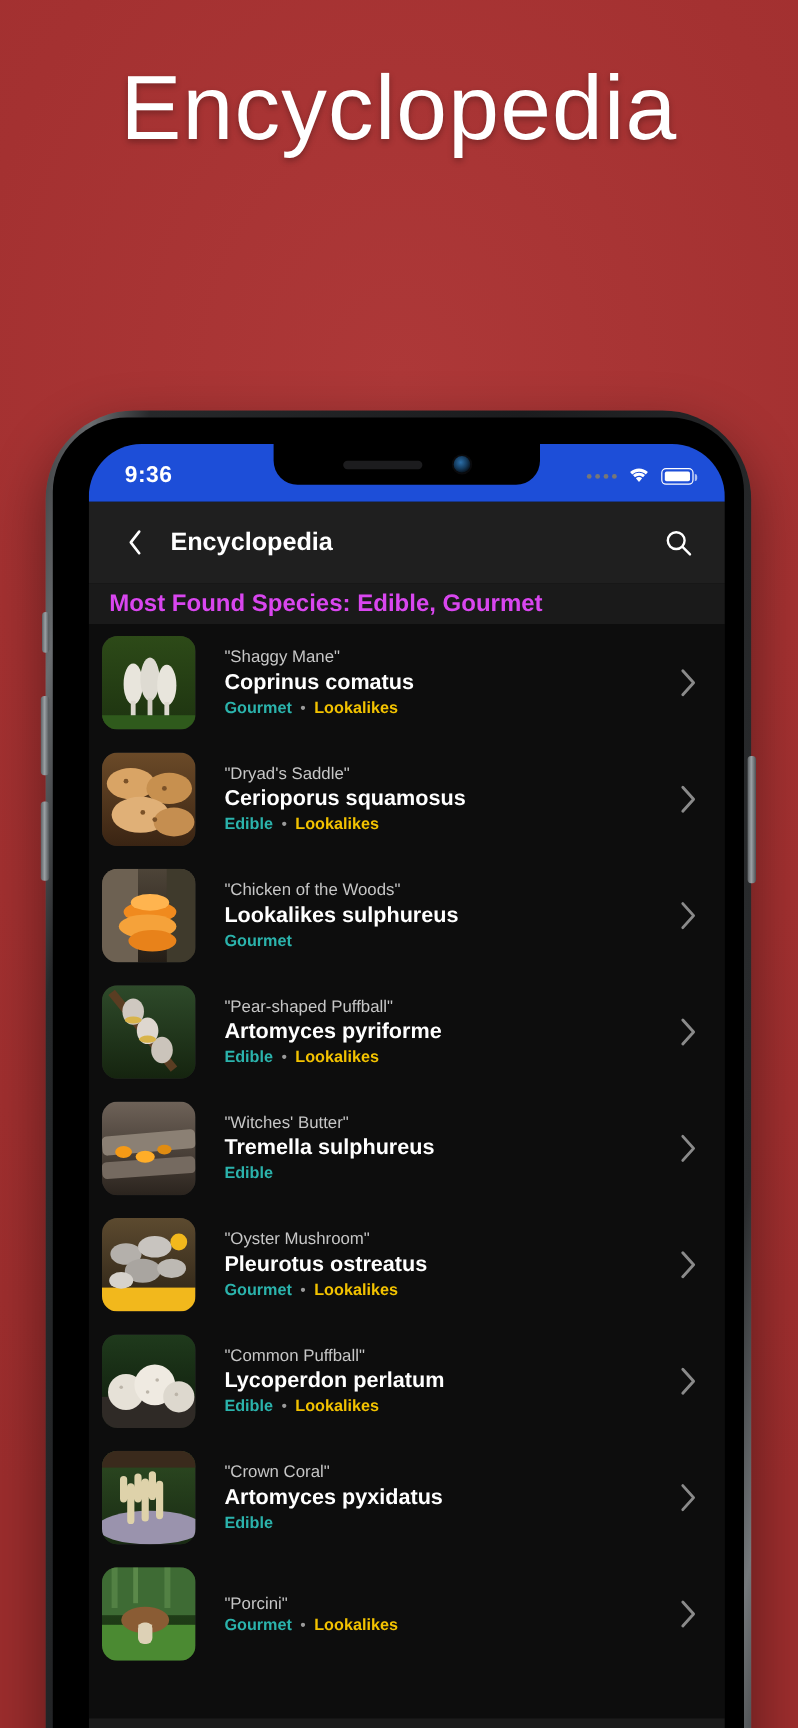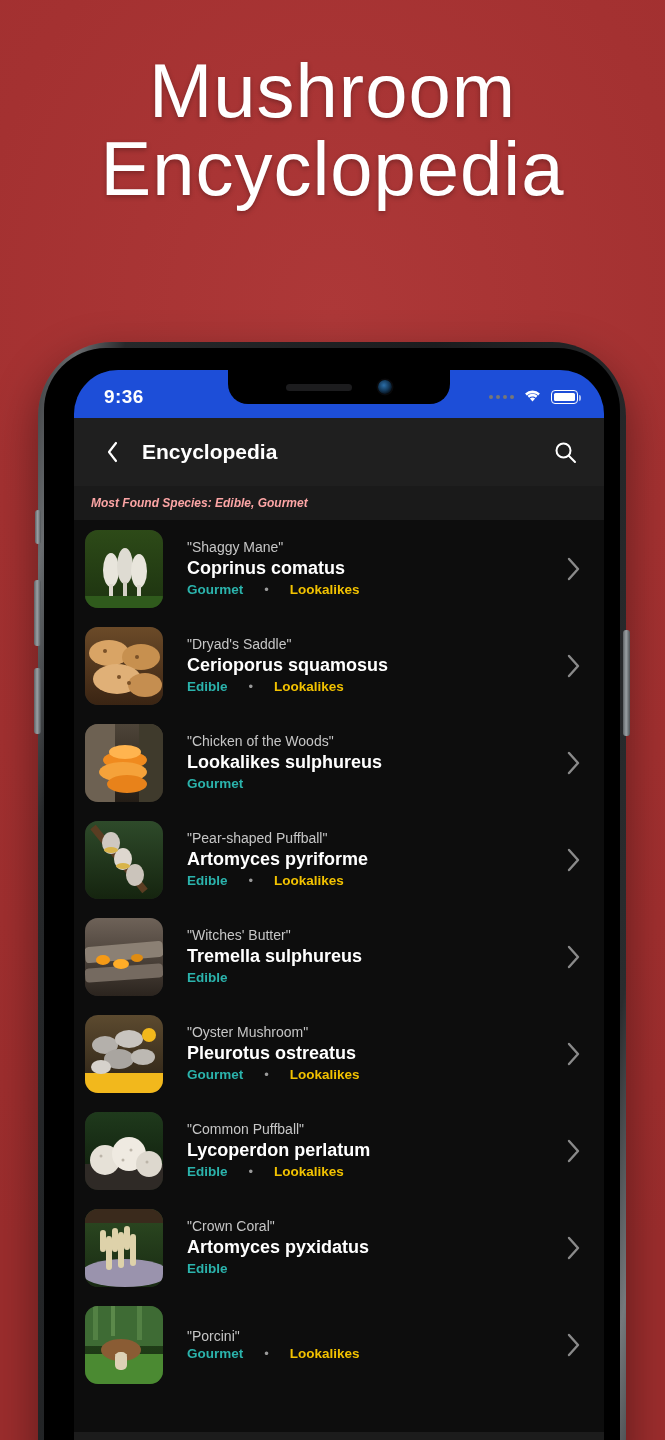--- a/index.html
+++ b/index.html
@@ -197,24 +197,23 @@
     position: absolute;
     top: 116px; left: 0;
     width: 530px; height: 34px;
     background: #1a1a1a;
     display: flex;
     align-items: center;
     padding-left: 17px;
     z-index: 11;
   }
   .filter-text {
-    color: #fca5a5;
-    font-size: 12px;
+    color: #d946ef;
+    font-size: 20px;
     font-weight: bold;
-    font-style: italic;
   }
 
   
   .list {
     position: absolute;
     top: 150px; left: 0;
     width: 530px;
     bottom: 0;
     background: #0d0d0d;
     overflow: hidden;
@@ -248,21 +247,21 @@
   .sci-name {
     color: #ffffff;
     font-size: 18px;
     font-weight: bold;
     line-height: 25px;
     white-space: nowrap;
   }
   .tags {
     display: flex;
     align-items: center;
-    gap: 21px;
+    gap: 7px;
     line-height: 18px;
   }
   .tag {
     font-size: 13.5px;
     font-weight: bold;
   }
   .tag-edible   { color: #2bb3ac; }
   .tag-gourmet  { color: #2bb3ac; }
   .tag-look     { color: #f2c200; }
   .tag-dot      { color: #9a9a9a; font-size: 13px; }
@@ -285,21 +284,20 @@
     padding: 10px 16px 0;
     z-index: 14;
   }
 </style>
 </head>
 <body>
 
 <div class="bg"></div>
 
 <div class="promo">
-  <span class="promo-line">Mushroom</span>
   <span class="promo-line">Encyclopedia</span>
 </div>
 
 <div class="device">
   <div class="device-inner"></div>
 
   <div class="btn-side btn-mute"></div>
   <div class="btn-side btn-volup"></div>
   <div class="btn-side btn-voldn"></div>
   <div class="btn-side btn-power"></div>

